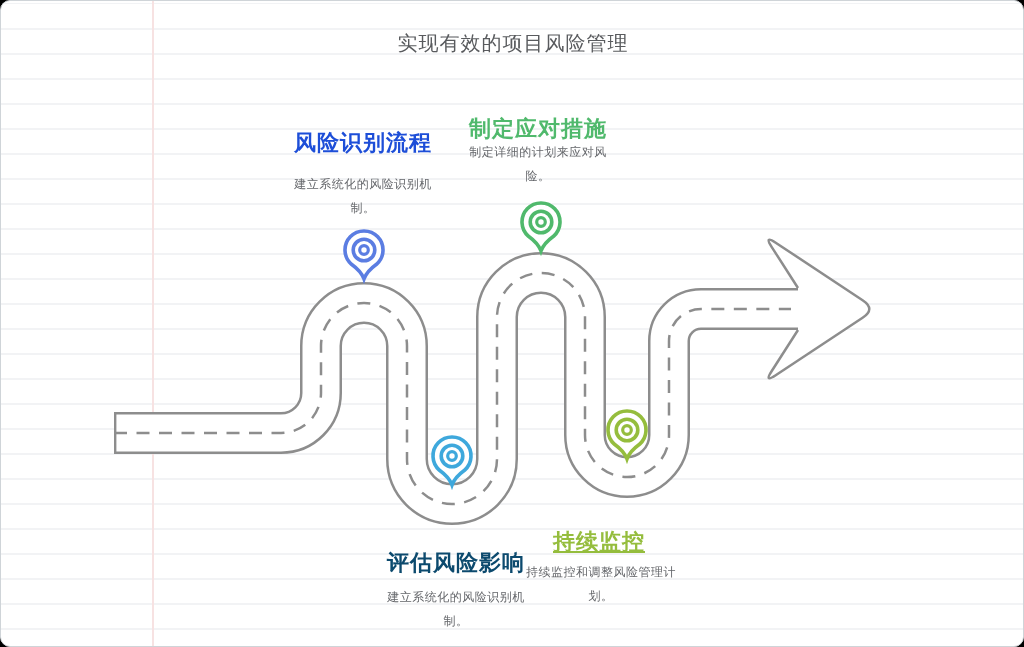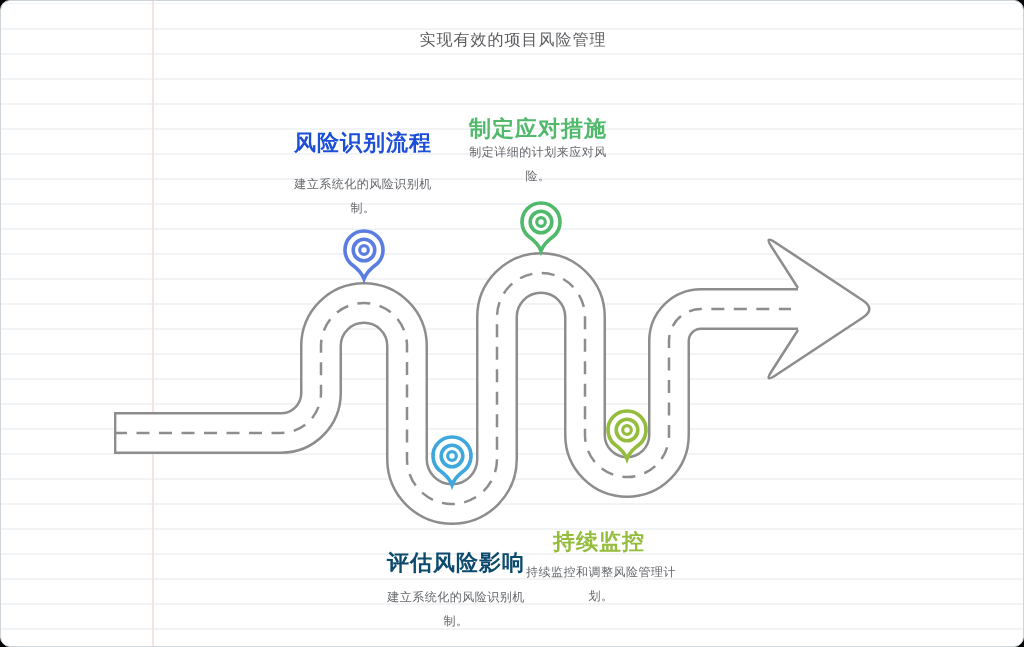--- a/index.html
+++ b/index.html
@@ -21,21 +21,21 @@
     background-image:repeating-linear-gradient(to bottom,#f2f3f5 0 1.5px,transparent 1.5px 25px);
     background-position:0 2px;
   }
   .margin-line{
     position:absolute;top:0;bottom:0;left:151px;width:2px;
     background:#f7e2e2;
   }
   .page-title{
     position:absolute;left:0;top:29px;width:1024px;
     text-align:center;
-    font-size:16px;font-weight:500;color:#595b5e;
+    font-size:20px;font-weight:500;color:#595b5e;
     letter-spacing:1px;
   }
   .step-title{
     position:absolute;width:200px;text-align:center;
     font-size:22px;font-weight:700;line-height:26px;
     letter-spacing:1px;
   }
   .step-desc{
     position:absolute;width:158px;text-align:center;
     font-size:12px;line-height:24px;color:#64666a;
@@ -101,15 +101,15 @@
 
   <div class="step-title t1" style="color: #1d4ed8;">风险识别流程</div>
   <div class="step-desc d1">建立系统化的风险识别机制。</div>
 
   <div class="step-title t2" style="color: rgb(80, 185, 108);">制定应对措施</div>
   <div class="step-desc d2">制定详细的计划来应对风险。</div>
 
   <div class="step-title t3" style="color: #0c4a6e;">评估风险影响</div>
   <div class="step-desc d3">建立系统化的风险识别机制。</div>
 
-  <div class="step-title t4" style="color: rgb(149, 189, 61);">持续监控</div>
+  <div class="step-title t4" style="color: rgb(149, 189, 61); text-decoration: underline;">持续监控</div>
   <div class="step-desc d4">持续监控和调整风险管理计划。</div>
 </div>
 
 </body></html>

